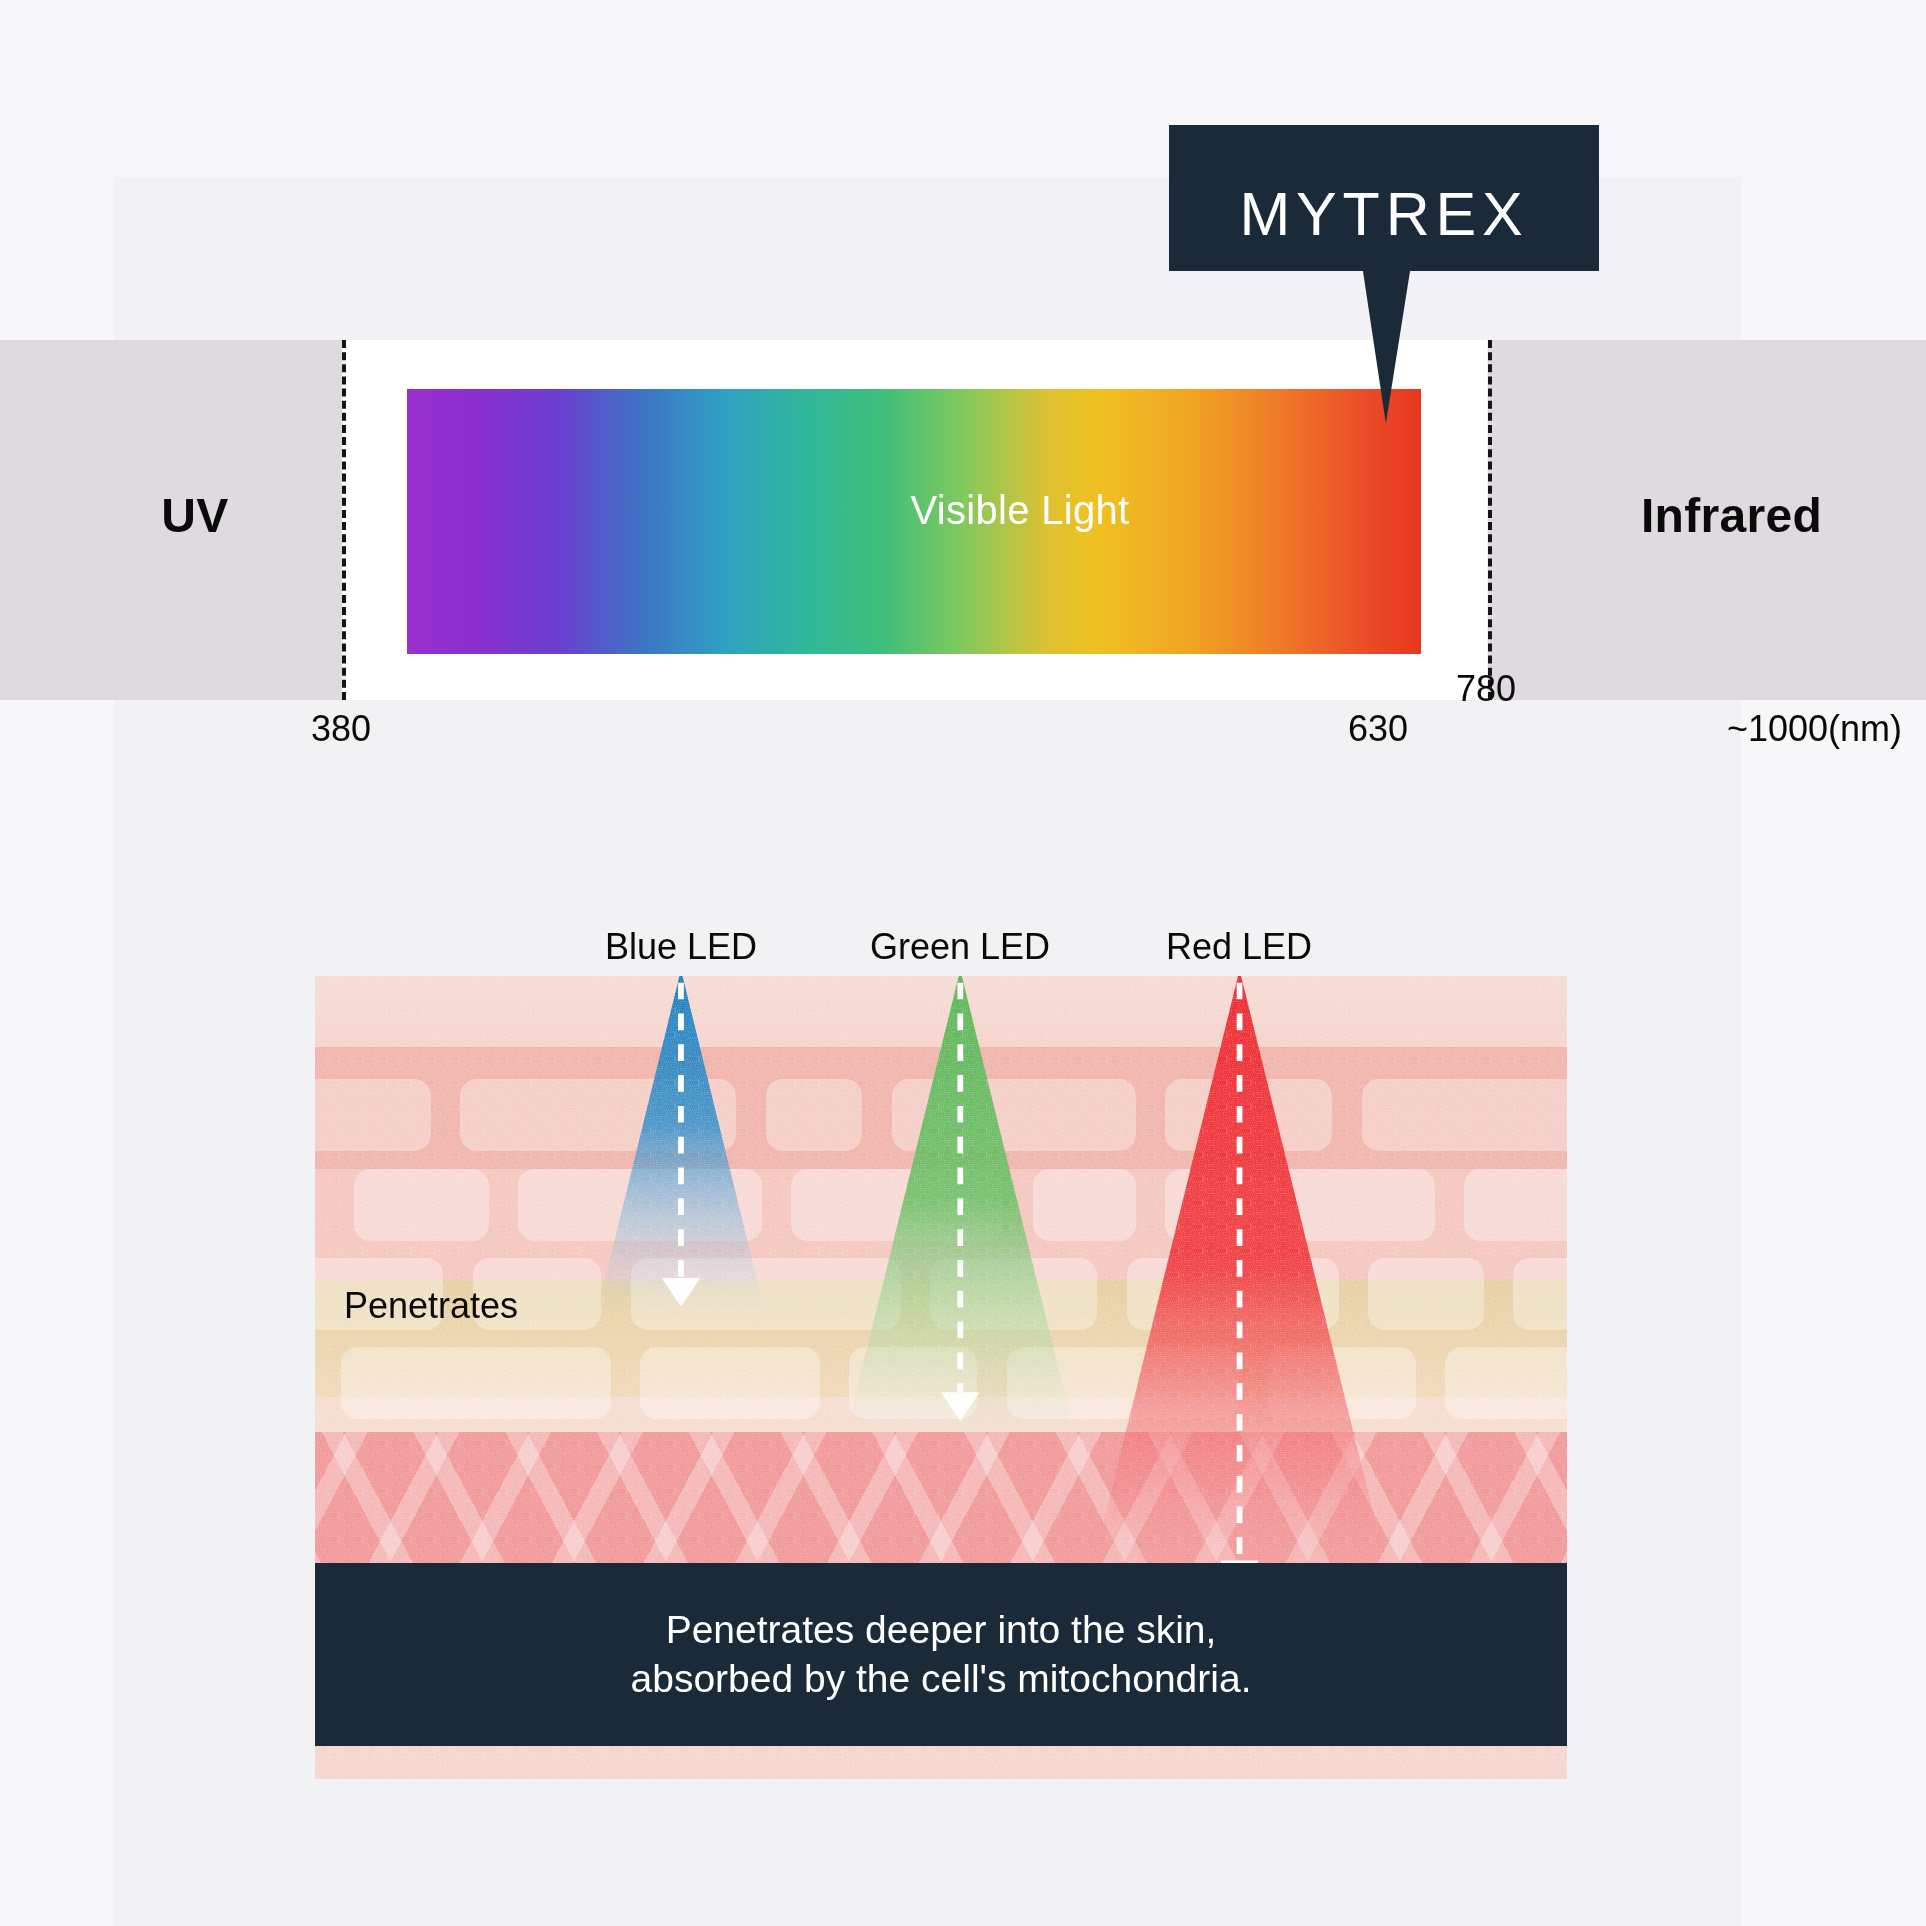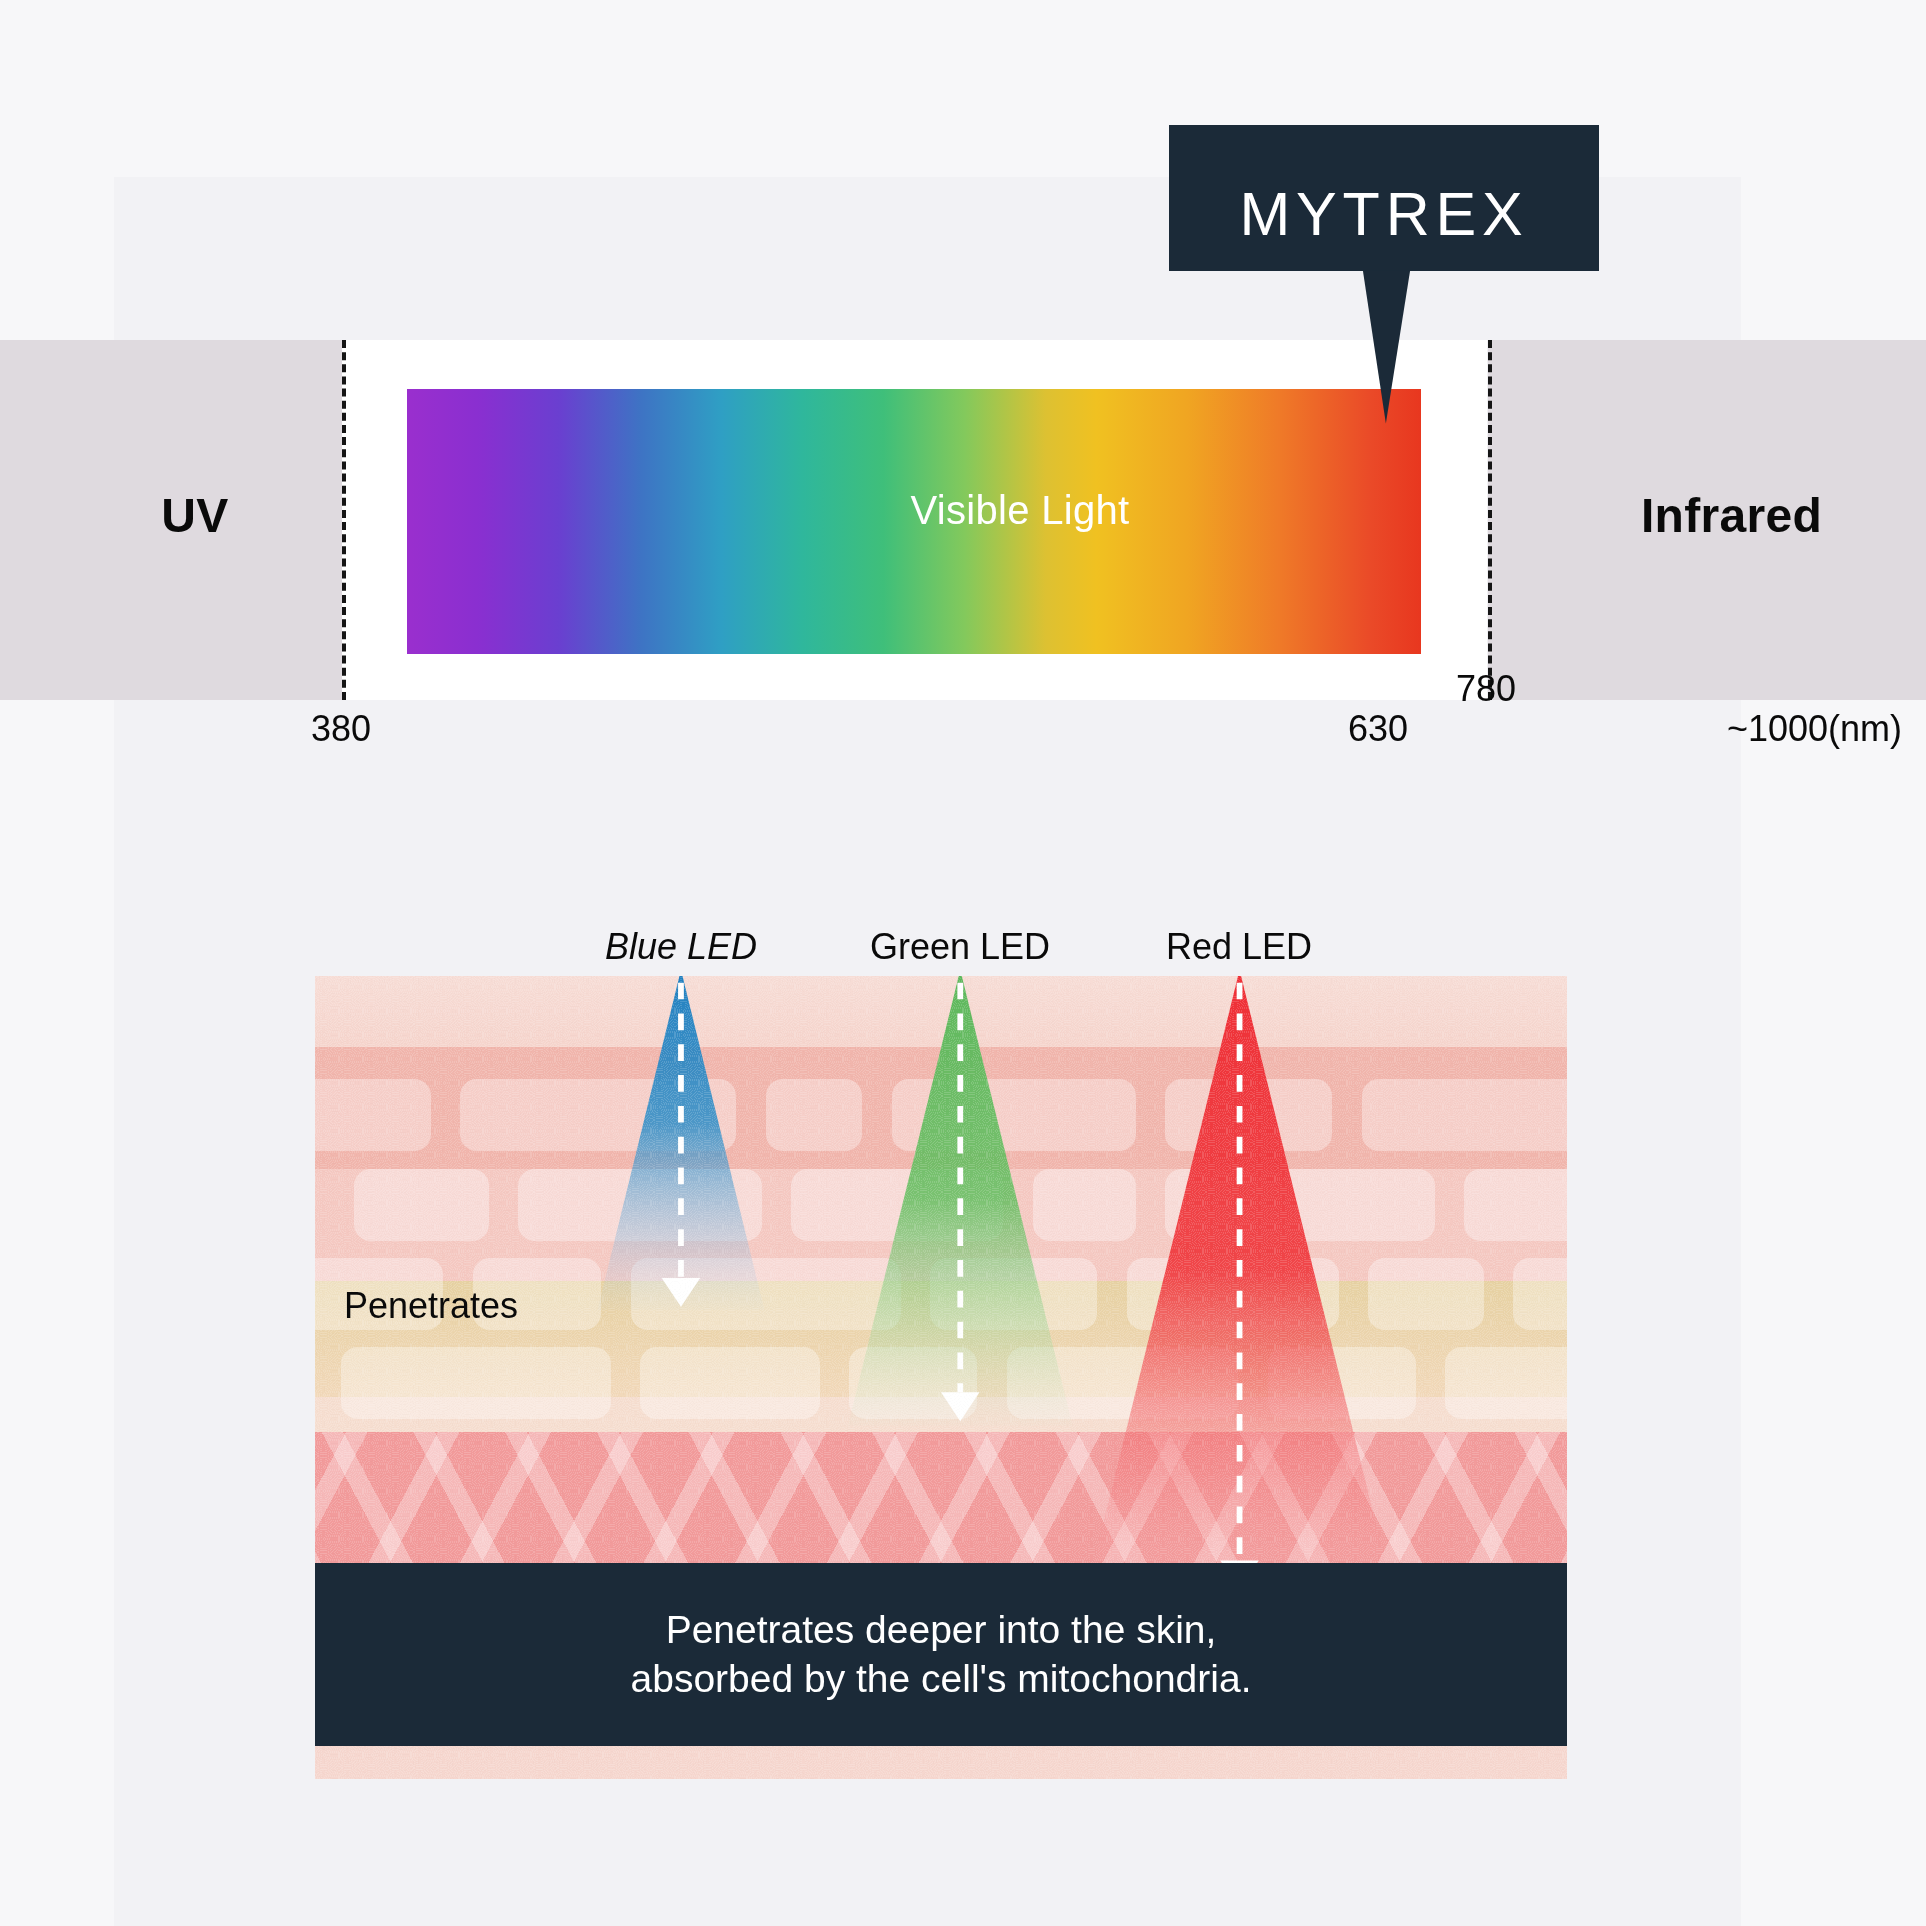--- a/index.html
+++ b/index.html
@@ -201,21 +201,21 @@
     pointer-events: none;
   }
 
   .led-label {
     position: absolute;
     font-size: 36px;
     color: #0a0a0a;
     white-space: nowrap;
     text-align: center;
   }
-  .led-blue  { left: 546px;  top: 926px; width: 270px; font-style: italic; }
+  .led-blue  { left: 546px;  top: 926px; width: 270px; }
   .led-green { left: 825px; top: 926px; width: 270px; }
   .led-red   { left: 1104px; top: 926px; width: 270px; }
 
   
   .caption {
     position: absolute;
     left: 315px;
     top: 1563px;
     width: 1252px;
     height: 183px;

